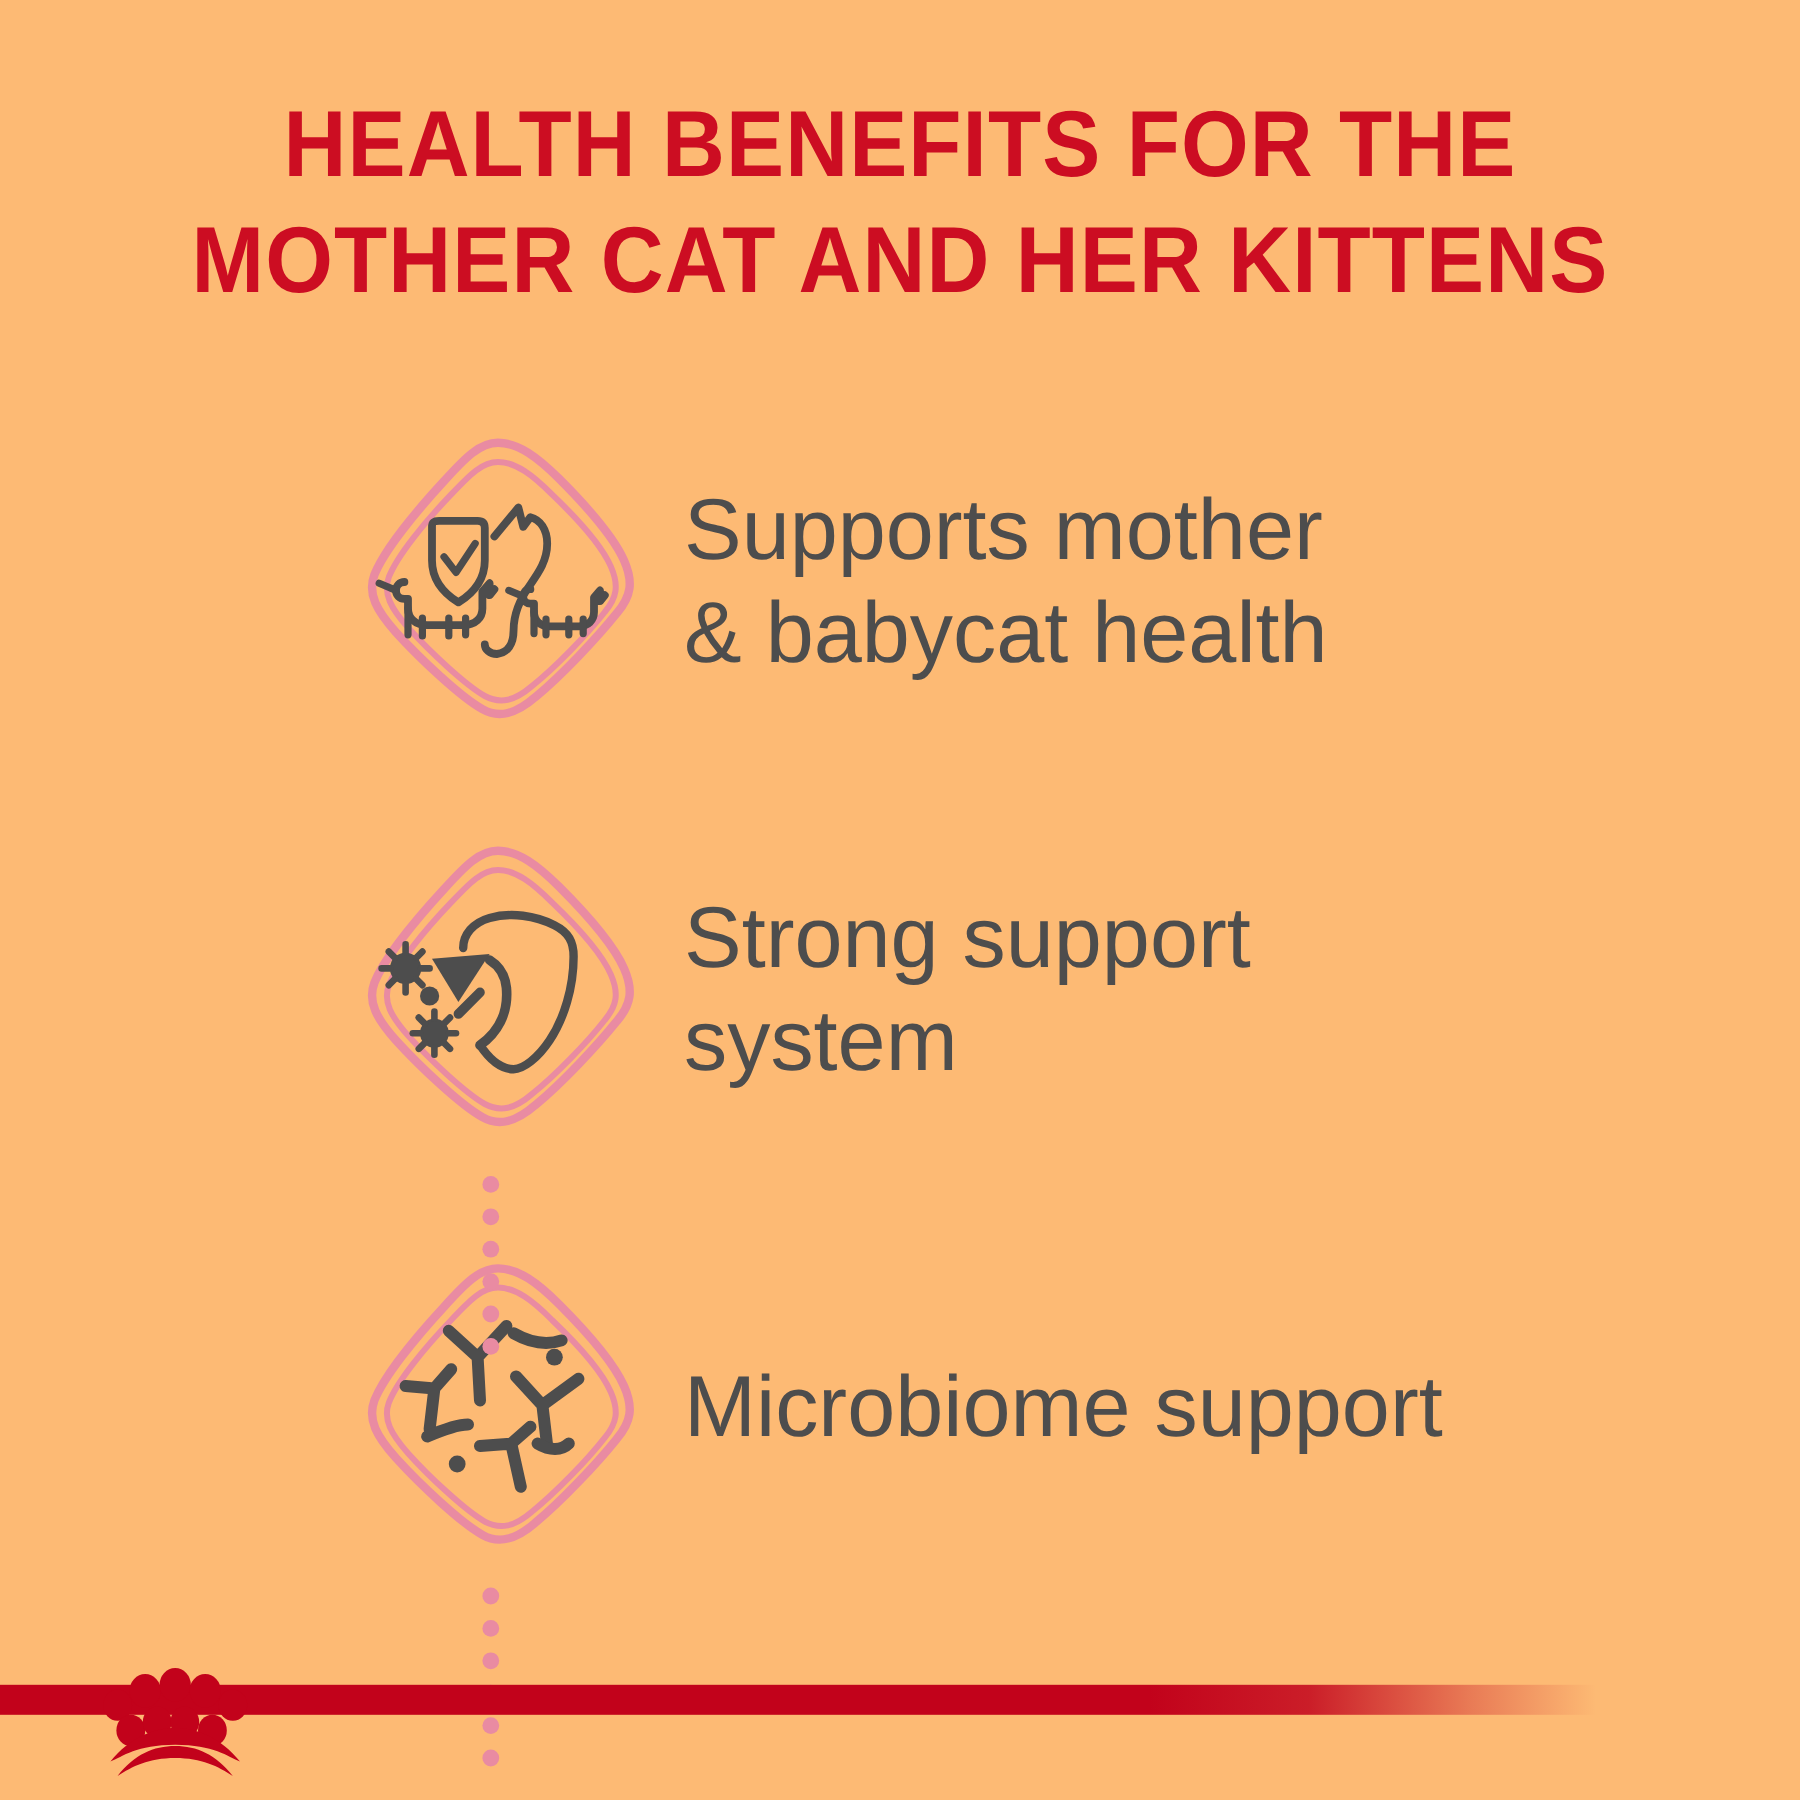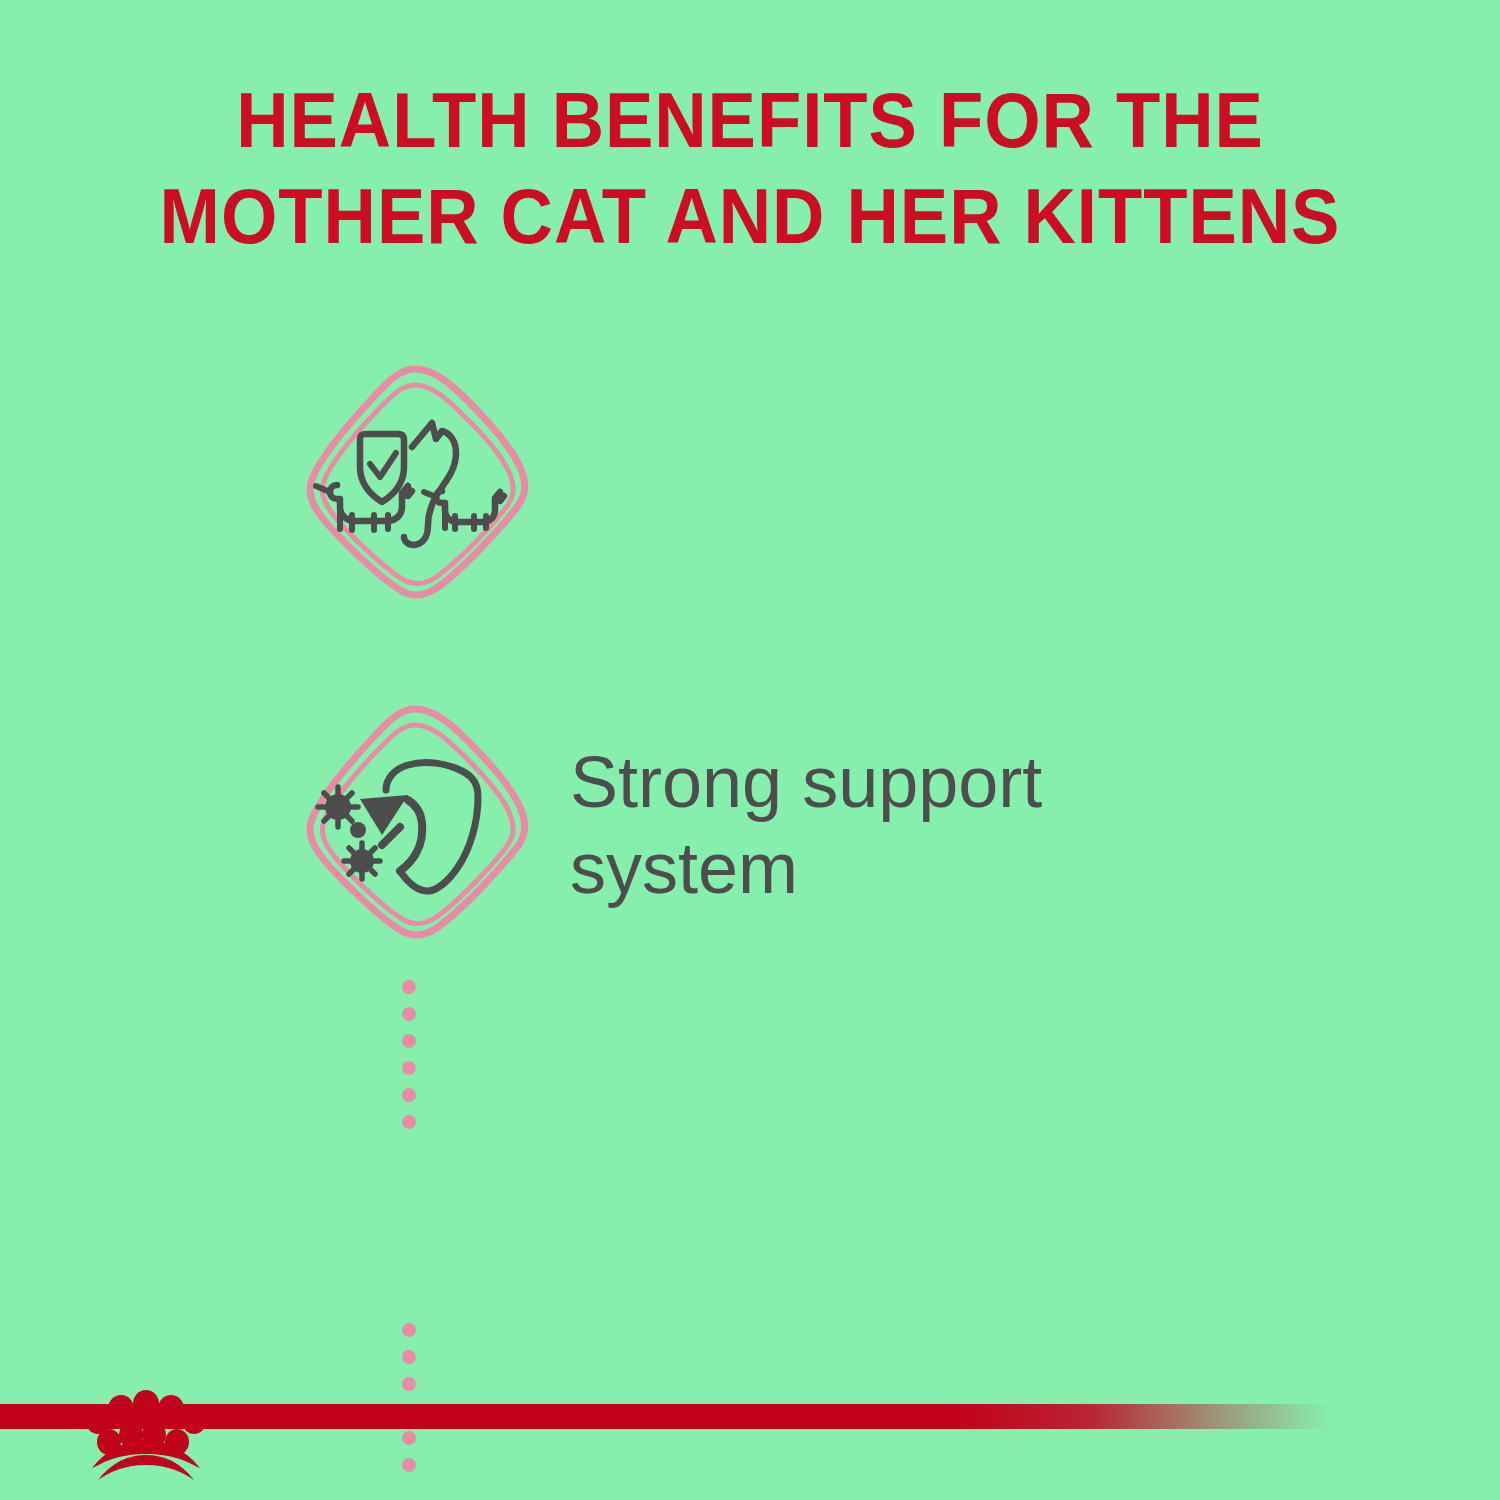--- a/index.html
+++ b/index.html
@@ -4,21 +4,21 @@
 <style>
   html, body {
     margin: 0;
     padding: 0;
     background: #ffffff;
   }
   .page {
     position: relative;
     width: 1500px;
     height: 1500px;
-    background: #86efac;
+    background: #fdba74;
     overflow: hidden;
     font-family: "Liberation Sans", sans-serif;
   }
 
   
   .title-block {
     position: absolute;
     left: 0;
     top: 72px;
     width: 1500px;
@@ -176,20 +176,22 @@
 
             <path d="M152 136 C148 136 146 139 146 142 C146 146 149 148 152 148
                      L155 148 L155 155 C155 162 160 167 168 167
                      L192 167 C200 167 205 162 205 155
                      L205 143 L210 137 L210 146 L214 141"></path>
             <path d="M155 155 L155 173 M165 161 L165 174 M184 161 L184 174 M196 161 L196 173" stroke-width="6"></path>
             <path d="M146 142 L134 137" stroke-width="6"></path>
           </g>
         </svg>
       </div>
+      <div class="benefit-text">Supports mother
+&amp; babycat health</div>
     </div>
 
     <div class="benefit-row row-1">
       <div class="icon-badge">
         <svg width="250" height="260" viewBox="0 0 250 260" aria-hidden="true">
           <path d="M125 14
                    C142 14 158 26 176 44
                    C200 68 222 94 230 112
                    C238 130 236 142 224 156
                    C208 176 178 208 156 226
@@ -246,20 +248,65 @@
               <path d="M80 174 L85 179"></path>
             <path d="M85 153 L80 158"></path>
               <path d="M64 174 L59 179"></path>
           </g>
         </svg>
       </div>
       <div class="benefit-text">Strong support
 system</div>
     </div>
 
+    <div class="benefit-row row-2">
+      <div class="icon-badge">
+        <svg width="250" height="260" viewBox="0 0 250 260" aria-hidden="true">
+          <path d="M125 14
+                   C142 14 158 26 176 44
+                   C200 68 222 94 230 112
+                   C238 130 236 142 224 156
+                   C208 176 178 208 156 226
+                   C140 240 126 244 112 236
+                   C94 226 60 194 40 172
+                   C24 154 16 140 22 124
+                   C30 104 56 72 80 46
+                   C98 26 110 14 125 14 Z" fill="none" stroke="#E98BA2" stroke-width="7" stroke-linejoin="round"></path>
+          <path d="M125 30
+                   C140 30 154 41 170 57
+                   C192 78 212 101 219 117
+                   C226 133 224 143 214 155
+                   C200 173 173 201 153 217
+                   C139 229 127 232 114 225
+                   C98 216 68 188 50 168
+                   C36 152 29 140 34 126
+                   C41 108 64 80 86 57
+                   C102 40 112 30 125 30 Z" fill="none" stroke="#E98BA2" stroke-width="5" stroke-linejoin="round"></path>
+
+          <g fill="none" stroke="#4D4D4D" stroke-width="10" stroke-linecap="round" stroke-linejoin="round">
+
+            <path d="M84 66 L108 88 M132 62 L108 88 M108 88 L110 124"></path>
+
+            <path d="M48 112 L72 114 M86 98 L72 114 M72 114 L68 148"></path>
+
+            <path d="M140 104 L162 128 M192 106 L162 128 M162 128 L166 162"></path>
+
+            <path d="M110 162 L136 160 M152 146 L136 160 M136 160 L144 196"></path>
+
+            <path d="M138 68 C152 76 166 78 178 74" stroke-width="10"></path>
+            <path d="M66 154 C80 148 92 144 100 144" stroke-width="10"></path>
+            <path d="M158 160 C168 166 178 166 184 160" stroke-width="10"></path>
+          </g>
+
+          <circle cx="172" cy="88" r="7" fill="#4D4D4D"></circle>
+          <circle cx="91" cy="177" r="7" fill="#4D4D4D"></circle>
+        </svg>
+      </div>
+      <div class="benefit-text">Microbiome support</div>
+    </div>
 
     <div class="connector c-0">
       <div class="dot"></div>
       <div class="dot"></div>
       <div class="dot"></div>
       <div class="dot"></div>
       <div class="dot"></div>
       <div class="dot"></div>
     </div>
     <div class="connector c-1">

